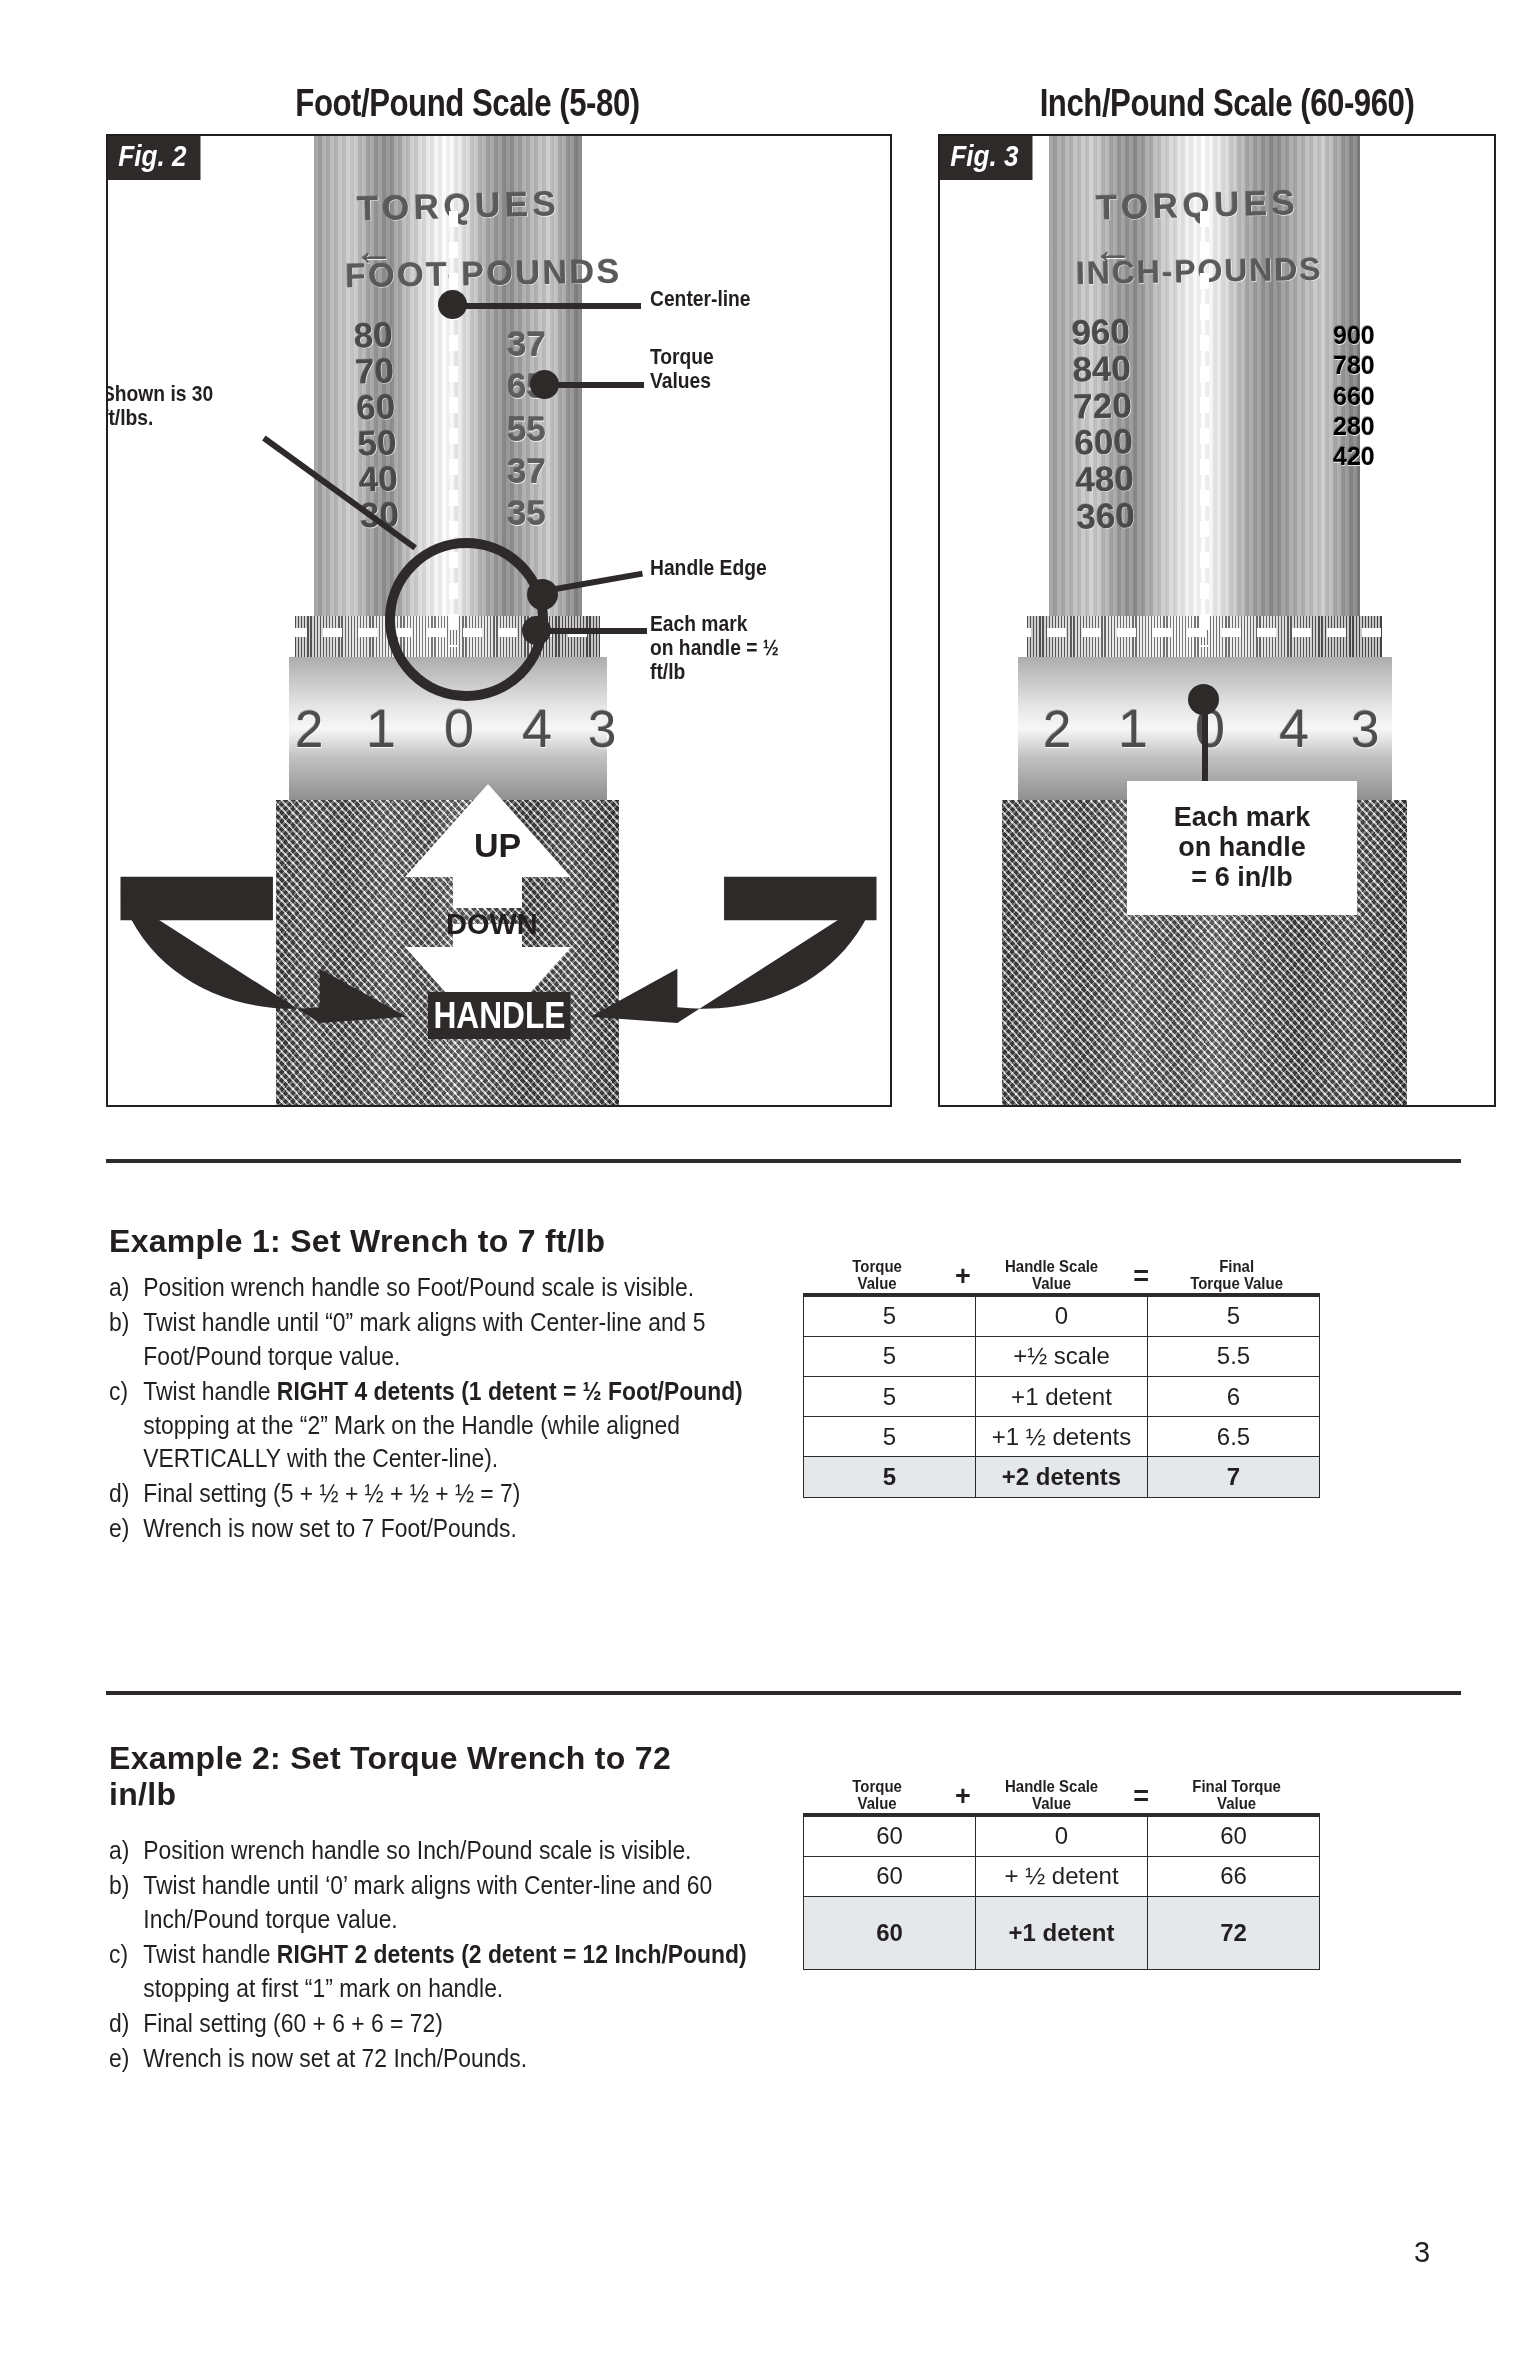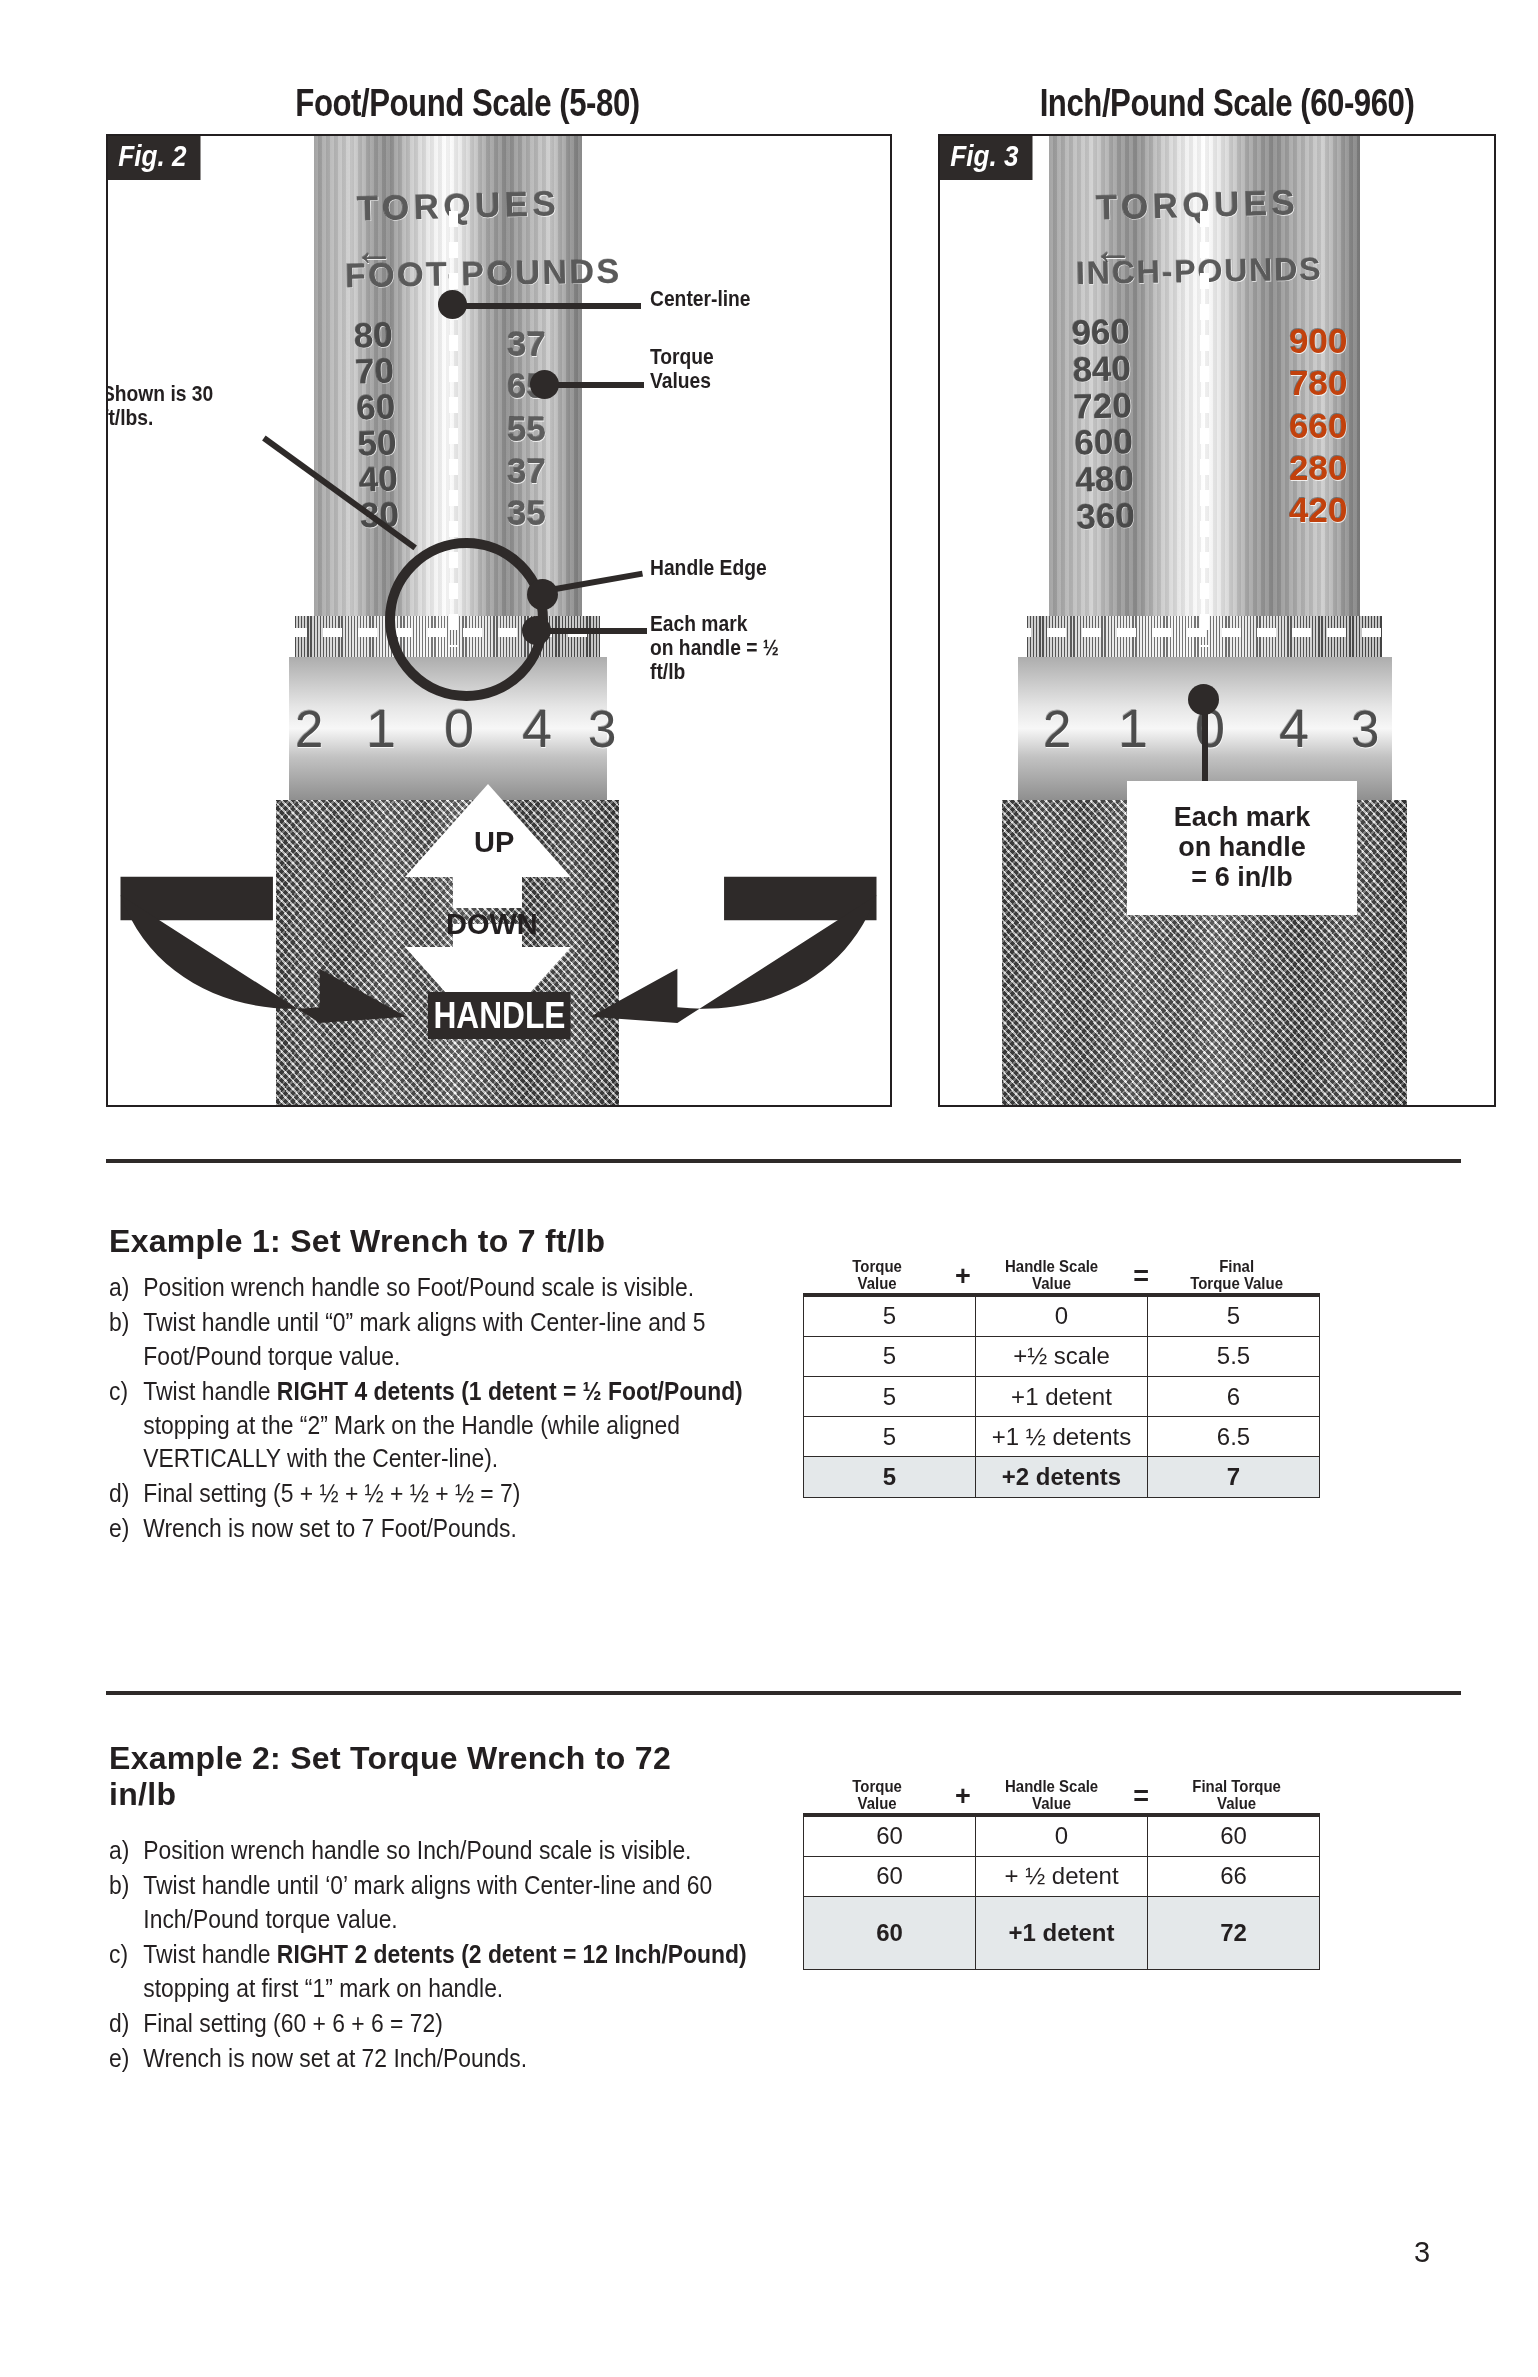--- a/index.html
+++ b/index.html
@@ -159,21 +159,21 @@
   <div class="callout" style="left:542px;top:476px;width:206px;">Each mark
 on handle = ½
 ft/lb</div>
 
   <div class="diamond" style="left:283px;top:648px;width:193px;height:255px;">
     <div class="tri" style="left:13.7px;top:0;border-left:83px solid transparent;border-right:83px solid transparent;border-bottom:93px solid #fff;"></div>
     <div style="position:absolute;left:62px;top:92px;width:69px;height:32px;background:#fff;"></div>
     <div style="position:absolute;left:62px;top:140px;width:69px;height:31px;background:#fff;"></div>
     <div class="tri" style="left:13.7px;top:163px;border-left:83px solid transparent;border-right:83px solid transparent;border-top:93px solid #fff;"></div>
   </div>
-  <div class="ud-label" style="left:366px;top:690px;font-size:29px;">UP</div>
+  <div class="ud-label" style="left:366px;top:690px;font-size:34px;">UP</div>
   <div class="ud-label" style="left:338px;top:772px;font-size:29px;">DOWN</div>
   <div class="handle-badge" style="left:320px;top:856px;font-size:36px;">HANDLE</div>
 
   <svg class="swoosh" style="left:6.2px;top:666px;width:769px;height:224px;" viewBox="0 0 1235 360">
     <path d="M10,120 L255,120 L255,190 L10,190 Z" fill="#2e2a29"></path>
     <path d="M980,120 L1225,120 L1225,190 L980,190 Z" fill="#2e2a29"></path>
     <path d="M10,150 C 60,290 200,345 330,330 L330,268 L470,345 L330,355 Z" fill="#2e2a29"></path>
     <path d="M1225,150 C 1175,290 1035,345 905,330 L905,268 L765,345 L905,355 Z" fill="#2e2a29"></path>
   </svg>
 </div>
@@ -195,21 +195,21 @@
     <div class="engrave" style="left:136px;top:117px;font-size:32px;letter-spacing:1.9px;transform:rotate(-1deg);">INCH-POUNDS</div>
 
     <div class="scale-col" style="left:134px;top:178px;font-size:35px;line-height:1.05;transform:rotate(-1.5deg);">
       <span>960</span>
       <span>840</span>
       <span>720</span>
       <span>600</span>
       <span>480</span>
       <span>360</span>
     </div>
-    <div class="scale-col" style="left:349px;top:184px;font-size:35px;line-height:1.21;color:#c2410c;">
+    <div class="scale-col" style="left:349px;top:184px;font-size:25px;line-height:1.21;color:#000000;padding-left:44px;">
       <span>900</span>
       <span>780</span>
       <span>660</span>
       <span>280</span>
       <span>420</span>
     </div>
 
     <div class="handle-num" style="left:103px;top:564px;font-size:51px;">2</div>
     <div class="handle-num" style="left:178px;top:561px;font-size:54px;">1</div>
     <div class="handle-num" style="left:255px;top:561px;font-size:54px;">0</div>

